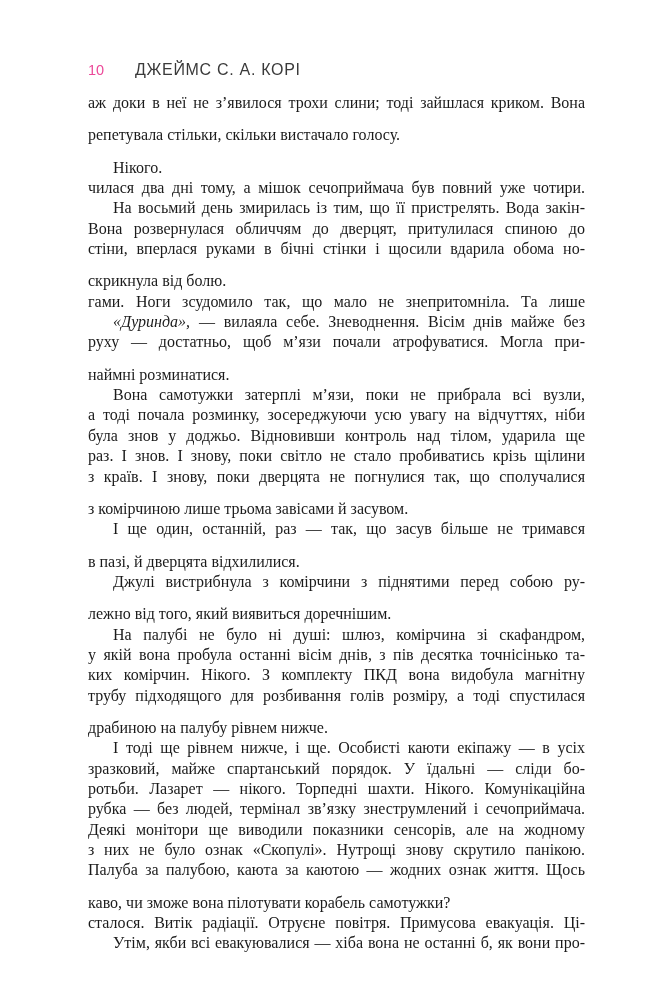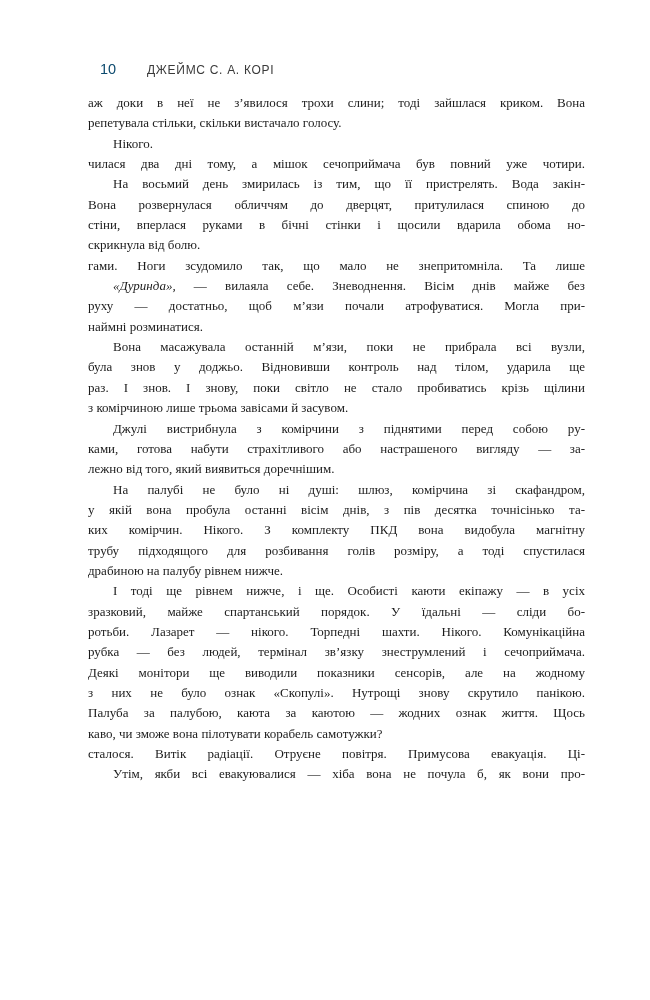--- a/index.html
+++ b/index.html
@@ -15,46 +15,46 @@
   .page-header {
     position: absolute;
     left: 88px;
     top: 61px;
     display: flex;
     align-items: baseline;
     font-family: "Liberation Sans", sans-serif;
   }
   .page-number {
     font-size: 14.5px;
-    color: #0c4a6e;
+    color: #ec4899;
     min-width: 47px;
-    margin-left: 12px;
   }
   .running-title {
-    font-size: 12px;
+    font-size: 16px;
     letter-spacing: 0.7px;
     color: #3a3a3a;
   }
   .page-body {
     position: absolute;
     left: 88px;
     top: 93px;
     width: 497px;
-    font-size: 13px;
+    font-size: 16px;
   }
   .line {
     height: 20.35px;
     line-height: 20.35px;
     text-align: justify;
     text-align-last: justify;
     overflow: visible;
   }
   .line.last {
     text-align: left;
     text-align-last: left;
+    margin-top: 12px;
   }
   .line.indent {
     text-indent: 25px;
   }
   .line em {
     font-style: italic;
   }
 </style>
 </head>
 <body>
@@ -79,28 +79,33 @@
       <div class="line">стіни, вперлася руками в бічні стінки і щосили вдарила обома но-</div>
       <div class="line last">скрикнула від болю.</div>
       <div class="line">гами. Ноги зсудомило так, що мало не знепритомніла. Та лише</div>
     </div>
     <div>
       <div class="line indent"><em>«Дуринда»,</em> — вилаяла себе. Зневоднення. Вісім днів майже без</div>
       <div class="line">руху — достатньо, щоб м’язи почали атрофуватися. Могла при-</div>
       <div class="line last">наймні розминатися.</div>
     </div>
     <div>
-      <div class="line indent">Вона масажувала останній м’язи, поки не прибрала всі вузли,</div>
+      <div class="line indent">Вона самотужки затерплі м’язи, поки не прибрала всі вузли,</div>
+      <div class="line">а тоді почала розминку, зосереджуючи усю увагу на відчуттях, ніби</div>
       <div class="line">була знов у доджьо. Відновивши контроль над тілом, ударила ще</div>
       <div class="line">раз. І знов. І знову, поки світло не стало пробиватись крізь щілини</div>
+      <div class="line">з країв. І знову, поки дверцята не погнулися так, що сполучалися</div>
       <div class="line last">з комірчиною лише трьома завісами й засувом.</div>
     </div>
     <div>
+      <div class="line indent">І ще один, останній, раз — так, що засув більше не тримався</div>
+      <div class="line last">в пазі, й дверцята відхилилися.</div>
+    </div>
+    <div>
       <div class="line indent">Джулі вистрибнула з комірчини з піднятими перед собою ру-</div>
-      <div class="line">ками, готова набути страхітливого або настрашеного вигляду — за-</div>
       <div class="line last">лежно від того, який виявиться доречнішим.</div>
     </div>
     <div>
       <div class="line indent">На палубі не було ні душі: шлюз, комірчина зі скафандром,</div>
       <div class="line">у якій вона пробула останні вісім днів, з пів десятка точнісінько та-</div>
       <div class="line">ких комірчин. Нікого. З комплекту ПКД вона видобула магнітну</div>
       <div class="line">трубу підходящого для розбивання голів розміру, а тоді спустилася</div>
       <div class="line last">драбиною на палубу рівнем нижче.</div>
     </div>
     <div>
@@ -108,15 +113,15 @@
       <div class="line">зразковий, майже спартанський порядок. У їдальні — сліди бо-</div>
       <div class="line">ротьби. Лазарет — нікого. Торпедні шахти. Нікого. Комунікаційна</div>
       <div class="line">рубка — без людей, термінал зв’язку знеструмлений і сечоприймача.</div>
       <div class="line">Деякі монітори ще виводили показники сенсорів, але на жодному</div>
       <div class="line">з них не було ознак «Скопулі». Нутрощі знову скрутило панікою.</div>
       <div class="line">Палуба за палубою, каюта за каютою — жодних ознак життя. Щось</div>
       <div class="line last">каво, чи зможе вона пілотувати корабель самотужки?</div>
       <div class="line">сталося. Витік радіації. Отруєне повітря. Примусова евакуація. Ці-</div>
     </div>
     <div>
-      <div class="line indent">Утім, якби всі евакуювалися — хіба вона не почула б, як вони про-</div>
+      <div class="line indent">Утім, якби всі евакуювалися — хіба вона не останні б, як вони про-</div>
     </div>
   </main>
 
 </body></html>

